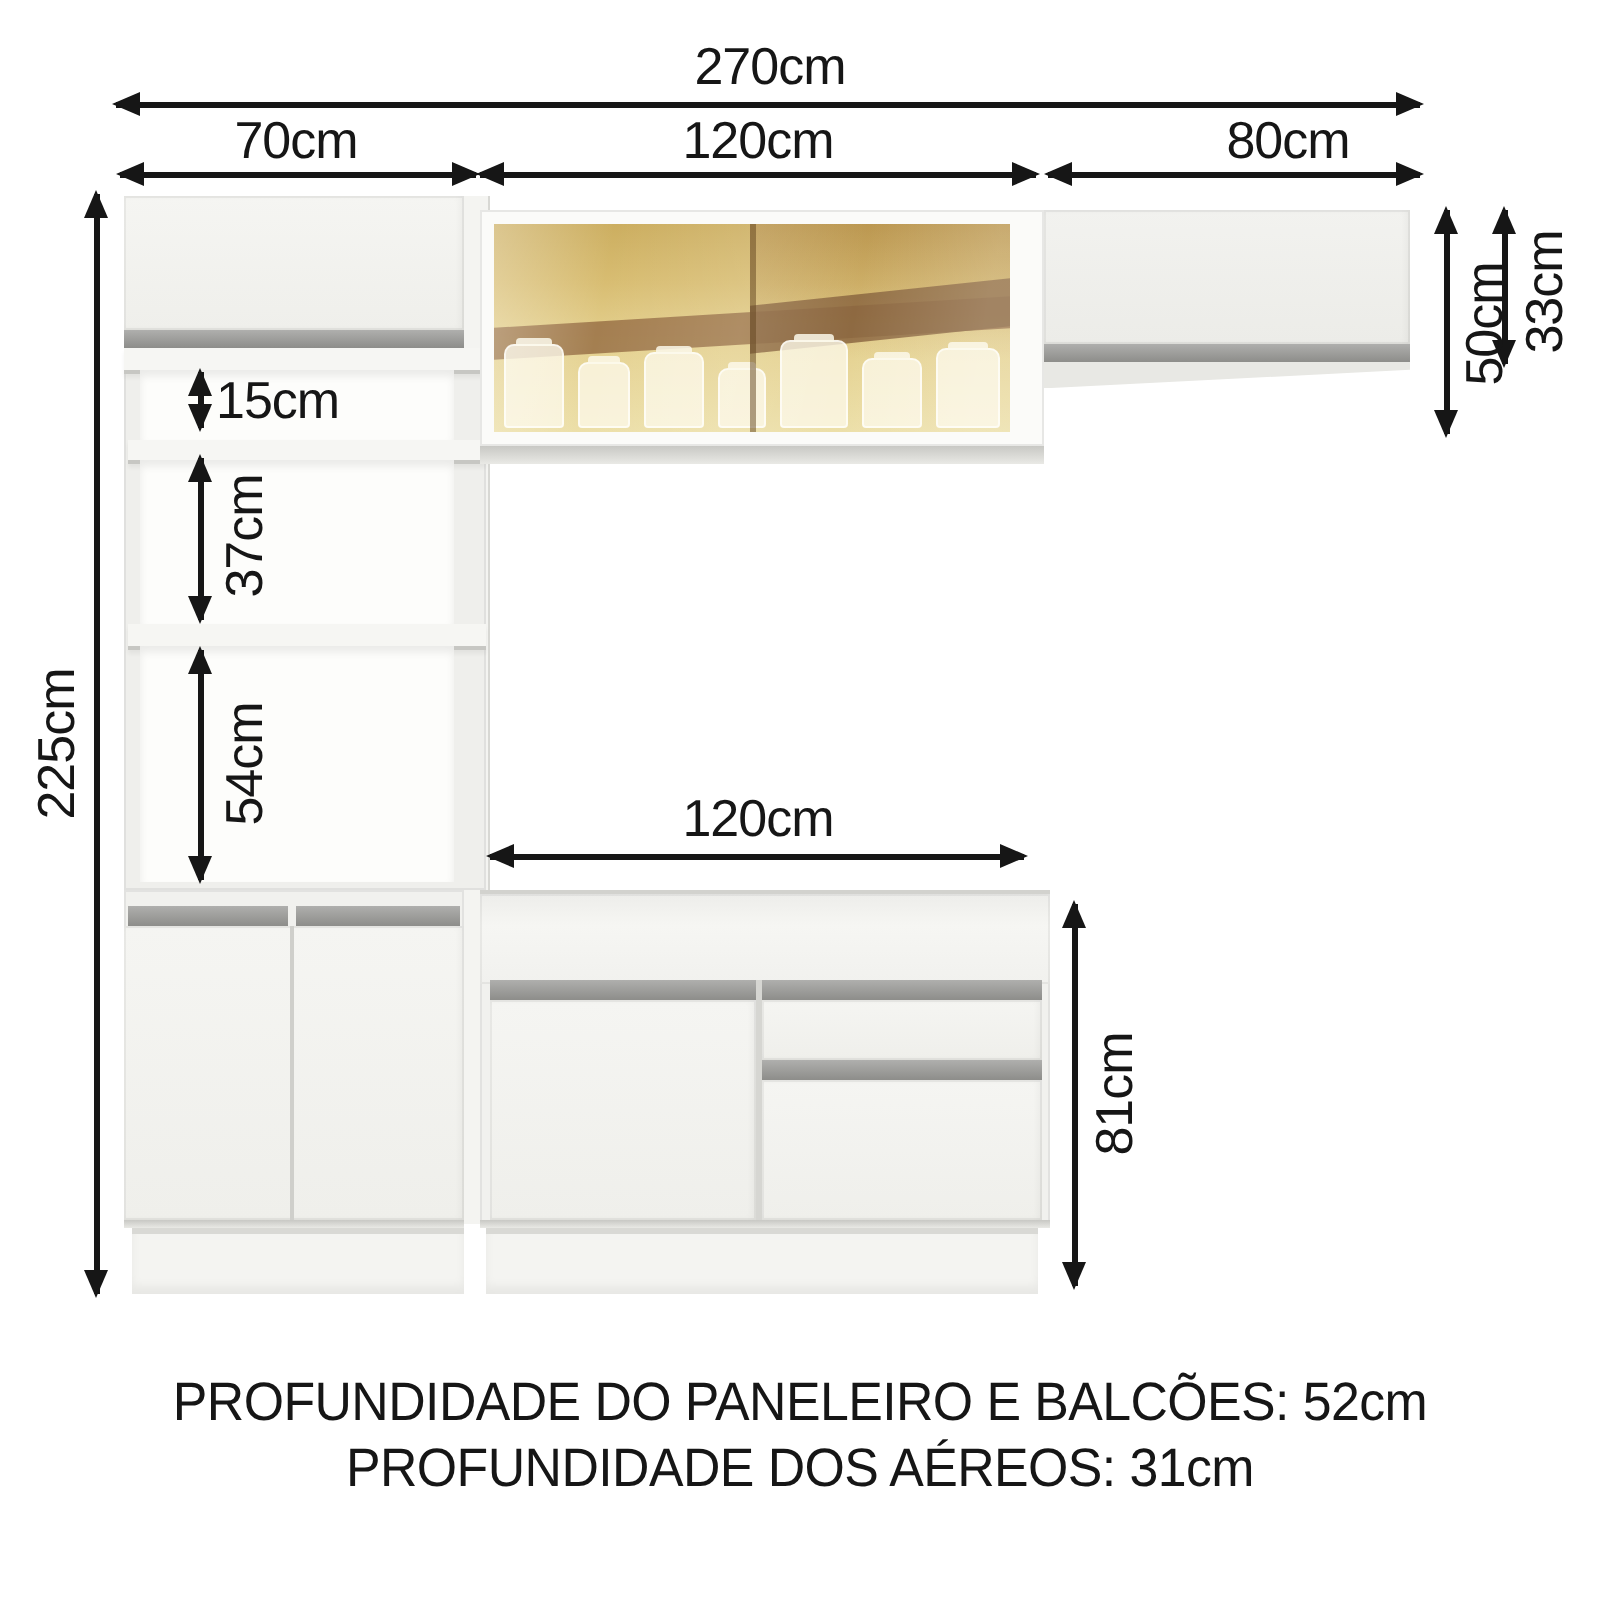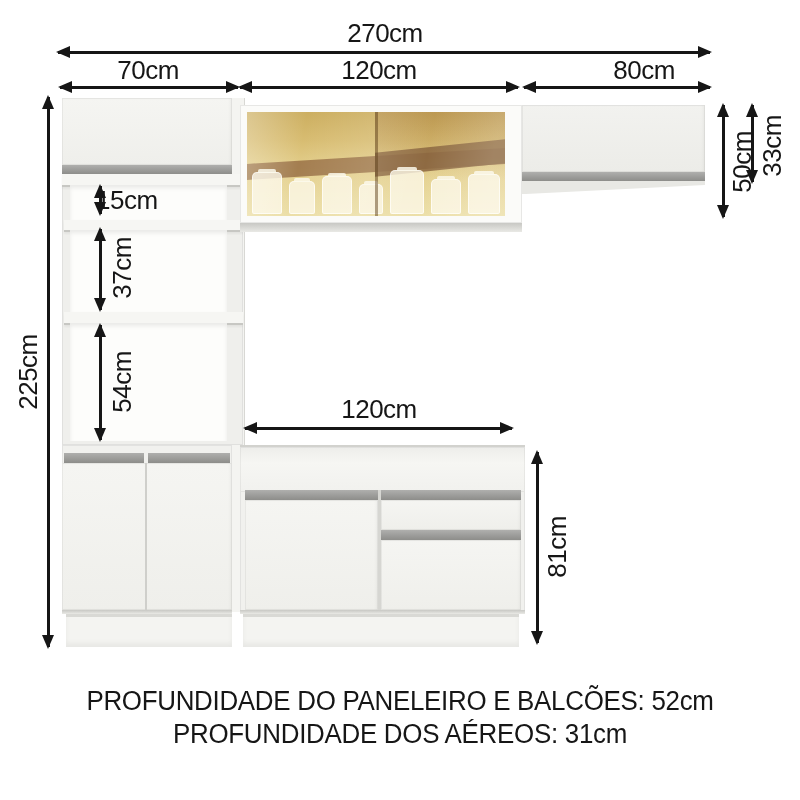--- a/index.html
+++ b/index.html
@@ -126,21 +126,21 @@
   <div class="va" style="left:722px;top:105px;height:112px;"></div>
   <div class="va" style="left:751px;top:105px;height:77px;"></div>
   <div class="ha" style="left:245px;top:427px;width:267px;"></div>
   <div class="va" style="left:536px;top:452px;height:191px;"></div>
 
   <div class="dim" style="left:385px;top:33px;">270cm</div>
   <div class="dim" style="left:148px;top:70px;text-align:center;">70cm</div>
   <div class="dim" style="left:379px;top:70px;">120cm</div>
   <div class="dim" style="left:644px;top:70px;">80cm</div>
   <div class="dim vert" style="left:28px;top:372px;">225cm</div>
-  <div class="dim anchor-left" style="left:96px;top:200px;">15cm</div>
+  <div class="dim anchor-left" style="left:108px;top:200px;">15cm</div>
   <div class="dim vert" style="left:122px;top:268px;">37cm</div>
   <div class="dim vert" style="left:122px;top:382px;">54cm</div>
   <div class="dim vert" style="left:742px;top:162px;">50cm</div>
   <div class="dim vert" style="left:772px;top:146px;">33cm</div>
   <div class="dim" style="left:379px;top:409px;">120cm</div>
   <div class="dim vert" style="left:557px;top:547px;">81cm</div>
 
   <div class="footer-line" style="left:400px;top:688px;">PROFUNDIDADE DO PANELEIRO E BALCÕES: 52cm</div>
   <div class="footer-line" style="left:400px;top:721px;">PROFUNDIDADE DOS AÉREOS: 31cm</div>
 

